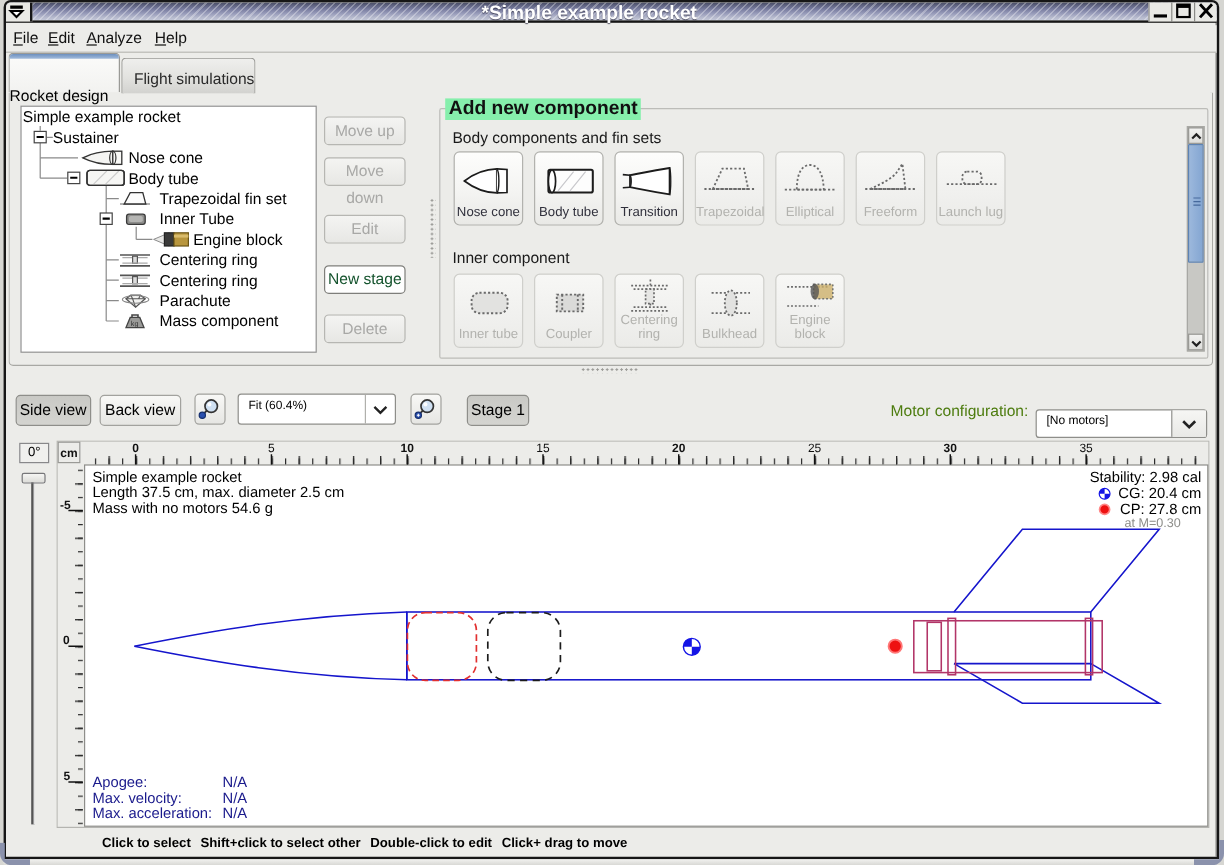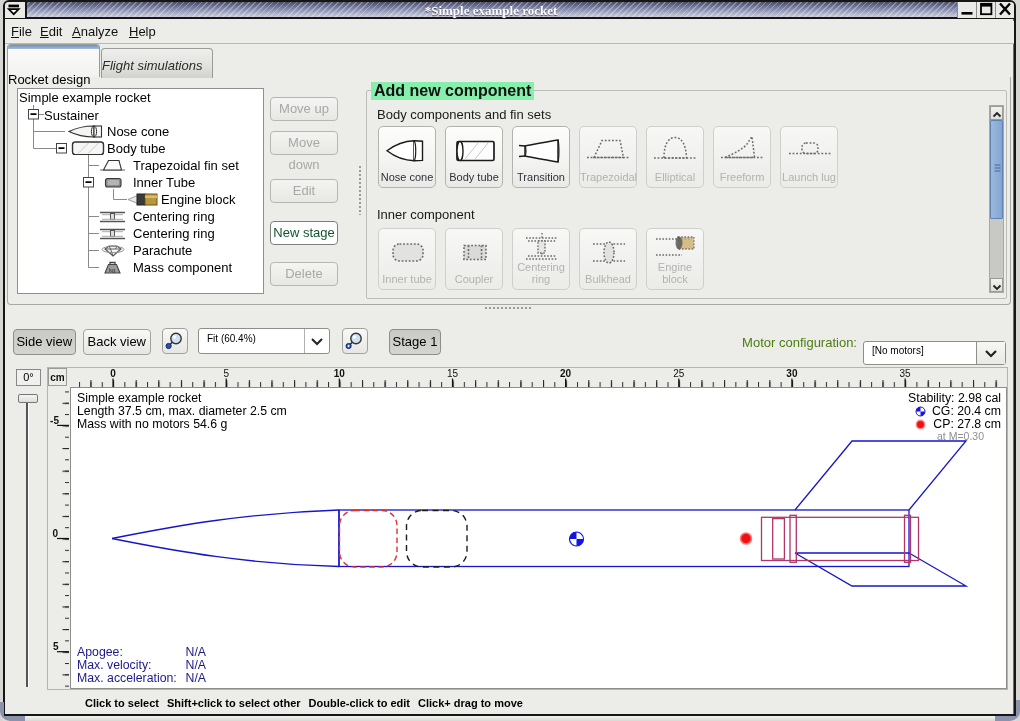--- a/index.html
+++ b/index.html
@@ -3,34 +3,34 @@
 <meta charset="utf-8">
 <style>
 * { margin:0; padding:0; box-sizing:border-box; }
 html,body { width:1020px; height:721px; overflow:hidden; background:#d6d6d2; font-family:"Liberation Sans", sans-serif; }
 #win { position:absolute; left:3px; top:0; width:1013px; height:716px; background:#ecece9; border:2px solid #161616; border-radius:6px 6px 0 0; overflow:hidden; box-shadow: inset -1px 0 0 #6c6c68; }
 
 #titlebar { position:absolute; left:0; top:0; width:100%; height:17px; border-bottom:2px solid #161616;
   background: repeating-linear-gradient(135deg, rgba(255,255,255,0.30) 0 1.2px, rgba(255,255,255,0) 1.2px 4.2px),
   linear-gradient(180deg,#474b62 0%,#5e6280 16%,#797da0 38%,#989cba 62%,#b4b8cc 82%,#c4c8d8 100%); }
 #menubtn { position:absolute; left:-3px; top:-1px; width:25px; height:16.5px; background:#e9e9e5; border-right:2px solid #161616; }
-#title { position:absolute; left:0; right:37px; top:1px; text-align:center; font-size:13px; font-weight:bold; color:#fff; text-shadow:0 1px 1px rgba(40,40,60,.8);font-family:Liberation Serif, serif; }
+#title { position:absolute; left:0; right:37px; top:1px; text-align:center; font-size:16px; font-weight:bold; color:#fff; text-shadow:0 1px 1px rgba(40,40,60,.8); }
 .winbtn { position:absolute; top:-1px; width:19px; height:16.5px; background:#e9e9e5; border-left:1px solid #8a8a86; }
 
 #menubar { position:absolute; left:0; top:19px; width:100%; height:23px; background:#ecece9; border-bottom:1px solid #b8b8b4; font-size:13px; color:#111; }
 #menubar span { position:absolute; top:3px; }
 
 .tab { position:absolute; font-size:13px; }
 #tab1 { left:2px; top:42px; width:93px; height:33px; background:linear-gradient(180deg,#fbfbfa,#f2f2f0);
   border:1px solid #9a9a96; border-bottom:none; border-radius:4px 4px 0 0; color:#000; }
 #tab1 .blue { position:absolute; left:0; top:0; right:0; height:4px; border-radius:3px 3px 0 0; background:linear-gradient(180deg,#6d90bf,#a3bcdc); }
 #tab1 .lbl { position:absolute; left:0; right:0; top:27px; }
 #tab2 { left:96px; top:46px; width:112px; height:30px; background:linear-gradient(180deg,#efefed 0%,#e2e2df 55%,#d2d2cf 100%);
   border:1px solid #9a9a96; border-bottom:none; border-radius:4px 4px 0 0; color:#2a2a2a; }
-#tab2 .lbl { position:absolute; left:0; right:0; top:9px; text-align:left;font-style:italic; }
+#tab2 .lbl { position:absolute; left:0; right:0; top:9px; text-align:right; }
 
 #tree { position:absolute; left:12px; top:86px; width:247px; height:206px; background:#fff; border:1px solid #909090; font-size:13px; color:#000; }
 
 .sbtn { position:absolute; left:265px; width:68px; height:24px; border:1px solid #b6b6b2; border-radius:4px;
   background:linear-gradient(180deg,#f4f4f2,#e7e7e4); color:#a8a8a6; font-size:13px; text-align:center; line-height:22px; }
 .sbtn.on { border:1px solid #7e7e7a; background:#fefefe; color:#14532d; }
 
 #fieldset { position:absolute; left:361px; top:88px; width:641px; height:209px; border:1px solid #bcbcb8; border-radius:2px; }
 #fslabel { position:absolute; left:366px; top:80px; background:#86efac; padding:0 3px; font-size:16px; font-weight:bold; color:#111; }
 .seclbl { position:absolute; font-size:13px; color:#1a1a1a; }

